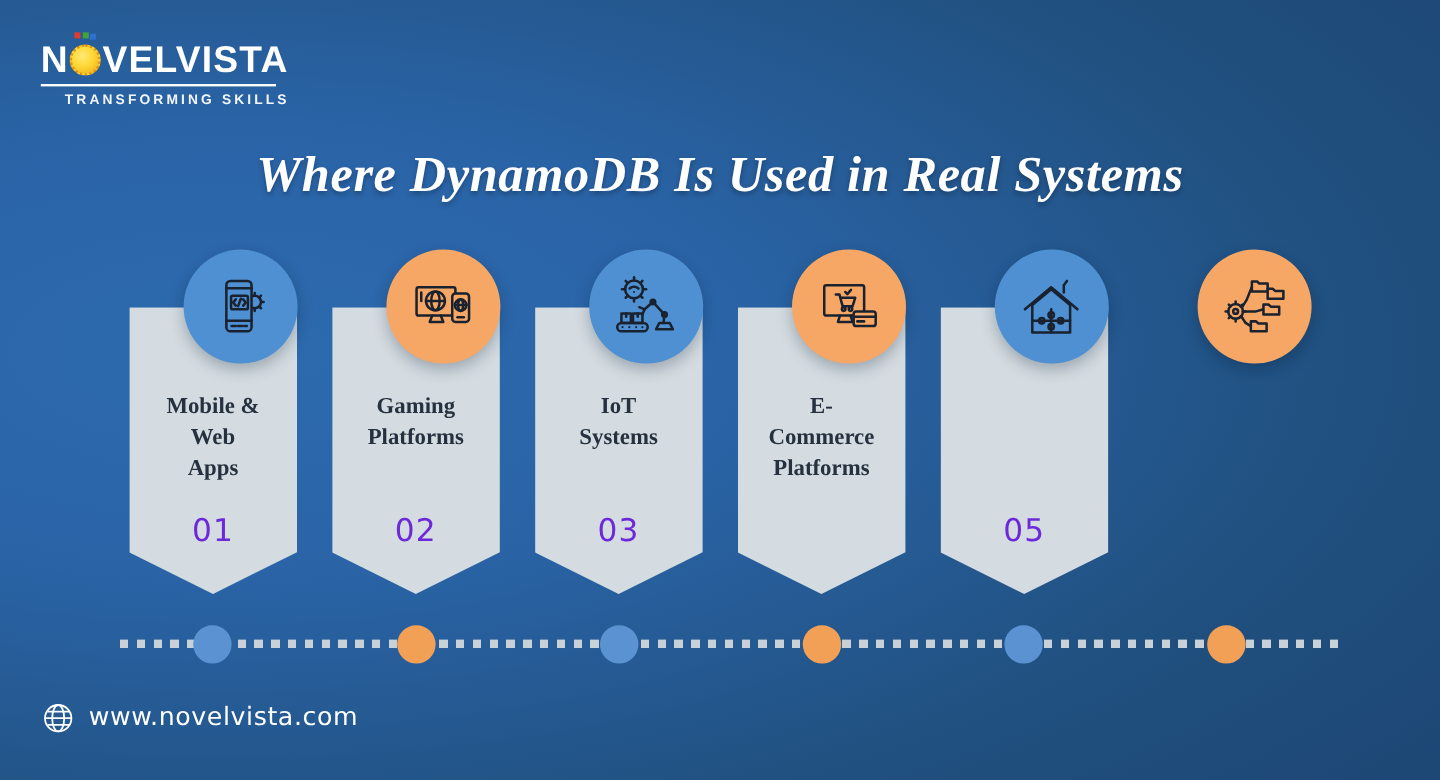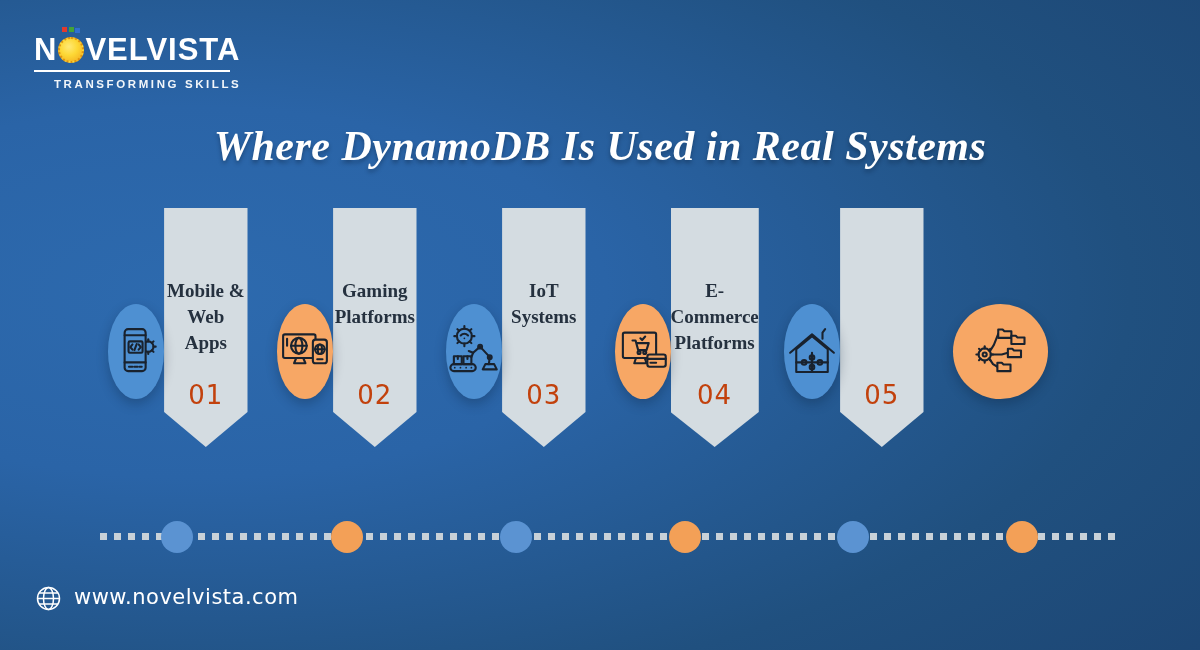--- a/index.html
+++ b/index.html
@@ -29,41 +29,41 @@
 
   
   .title {
     position: absolute; top: 122px; left: 0; width: 100%; text-align: center;
     color: #ffffff; font-family: "Liberation Serif", serif; font-weight: bold;
     font-size: 42px; letter-spacing: 0.5px; text-shadow: 0 3px 4px rgba(5,20,40,.35); font-style: italic;
   }
 
   
   .cards { position: absolute; top: 208px; left: 0; right: 0; display: flex; justify-content: center; gap: 29px; }
-  .col { width: 140px; display: flex; flex-direction: row; align-items: center; }
+  .col { width: 140px; display: flex; flex-direction: column; align-items: flex-end; }
   .circle {
     width: 95px; height: 95px; border-radius: 50%; z-index: 2; margin-bottom: -47px;
     display: flex; align-items: center; justify-content: center;
     box-shadow: 0 5px 12px rgba(8,24,46,.28);
   }
   .circle.blue { background: #4e90d2; }
   .circle.orange { background: #f7a765; }
   .circle svg { width: 56px; height: 56px; }
   .card {
     width: 140px; height: 239px; background: #d4dce1; position: relative;
     clip-path: polygon(0 0, 100% 0, 100% 85.4%, 50% 100%, 0 85.4%);
   }
   .card-label {
     margin-top: 70px; text-align: center; white-space: pre-line;
     font-family: "Liberation Serif", serif; font-weight: bold;
     font-size: 19px; line-height: 1.36; color: #25313f;
   }
   .card-number {
     position: absolute; top: 172px; left: 0; right: 0; text-align: center;
-    font-family: "DejaVu Sans", sans-serif; font-size: 26px; color: #c2410c; letter-spacing: 1px;
+    font-family: "DejaVu Sans", sans-serif; font-size: 26px; color: #6d28d9; letter-spacing: 1px;
   }
 
   
   .timeline { position: absolute; top: 0; left: 0; width: 1200px; height: 650px; pointer-events: none; }
   .dotline {
     position: absolute; left: 100px; top: 533px; width: 1020px; height: 7px;
     background: repeating-linear-gradient(90deg, #c8d1d8 0 7px, transparent 7px 14px);
   }
   .tdot { position: absolute; top: 521px; width: 32px; height: 32px; border-radius: 50%; }
   .tdot.blue { background: #5b93d2; }
@@ -213,21 +213,20 @@
           <rect x="37" y="36" width="21" height="14" rx="2.5" fill="#f7a765"></rect>
           <line x1="37" y1="41" x2="58" y2="41"></line>
           <line x1="40.5" y1="45.5" x2="47" y2="45.5"></line>
         </g>
           </svg>
       </div>
       <div class="card">
         <div class="card-label">E-
 Commerce
 Platforms</div>
-        <div class="card-number">04</div>
       </div>
     </div>
 
     <div class="col">
       <div class="circle blue">
         <svg viewBox="0 0 64 64">
             <g class="ic">
           <polyline points="44,18 44,11 47,7"></polyline>
           <path d="M7 34 L32 13 L57 34"></path>
           <path d="M14 56 V30 L32 15 L50 30 V56 Z"></path>

